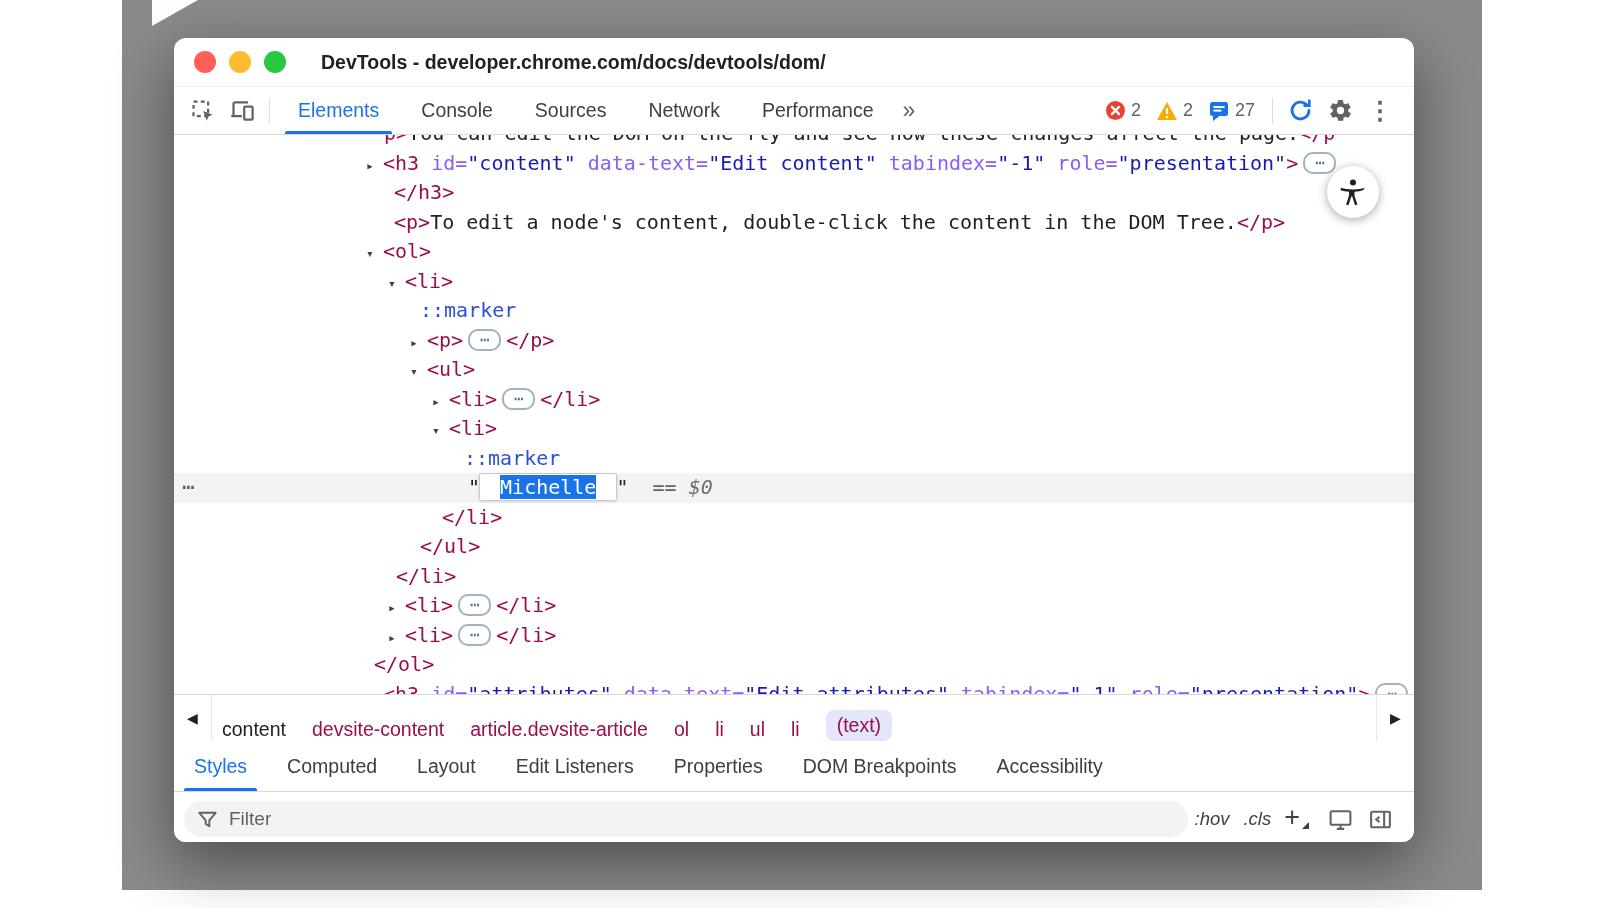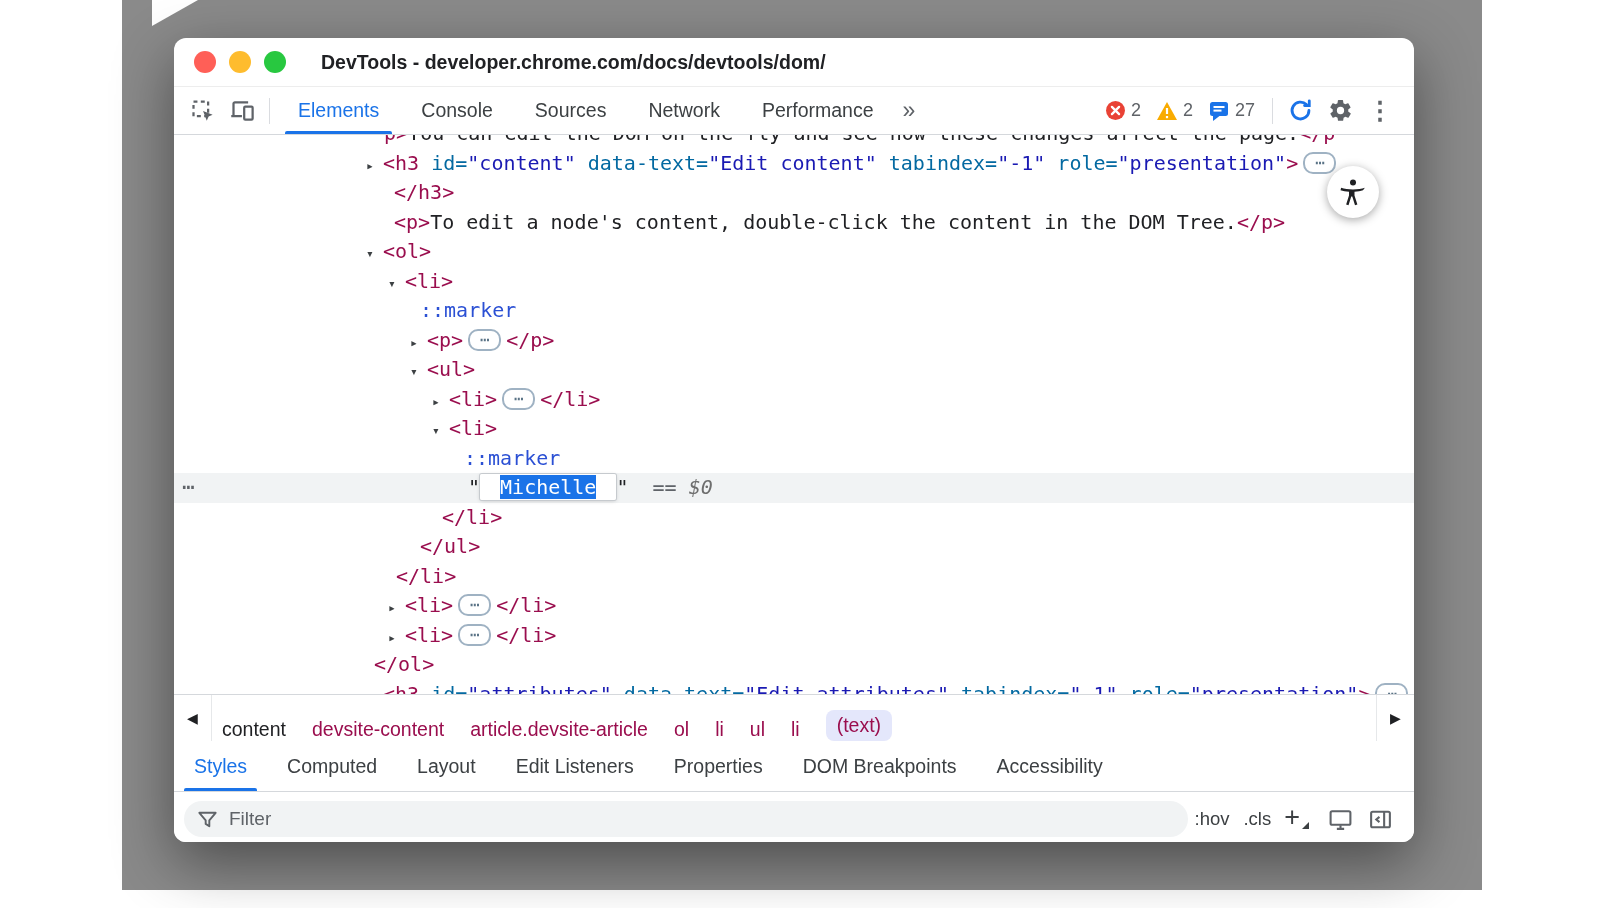--- a/index.html
+++ b/index.html
@@ -25,21 +25,21 @@
   .status{display:flex;align-items:center;margin-left:auto;gap:5px;}
   .status .count{font-size:18px;color:#5f6368;margin-right:10px;}
   .cicon{display:flex;align-items:center;cursor:pointer;}
   .kebab{font-size:25px;color:#5f6368;font-weight:bold;}
 
   
   .tree{position:relative;height:559px;overflow:hidden;font-family:"DejaVu Sans Mono",monospace;font-size:20px;color:#202124;}
   .tline{height:29.5px;line-height:29.5px;white-space:pre;position:relative;cursor:default;}
   .tline.hl{background:#f1f3f4;}
   .ar{display:inline-block;width:17px;font-size:13px;color:#3c4043;cursor:pointer;}
-  .tag{color:#9a0e4e}.attr{color:#0369a1}.val{color:#1a1ab3}.pseudo{color:#2b50d4}.txt{color:#202124}
+  .tag{color:#9a0e4e}.attr{color:#8b5cf6}.val{color:#1a1ab3}.pseudo{color:#2b50d4}.txt{color:#202124}
   .eq{color:#5f6368}.dollar{color:#6e6e6e;font-style:italic}
   .badge{display:inline-flex;align-items:center;justify-content:center;width:29px;height:18px;border:2px solid #9fb2c3;border-radius:10px;font-size:16px;color:#5a7386;background:#fff;vertical-align:2px;margin:0 5px;cursor:pointer;line-height:1;}
   .gutter{position:absolute;left:8px;top:0;font-size:21px;color:#5f6368;letter-spacing:1px;cursor:pointer;}
   .editbox{background:#fff;box-shadow:0 0 0 1px #c6cace,0 1px 4px rgba(0,0,0,.18);padding:1px 20px;border-radius:2px;}
   .sel{background:#1a73e8;color:#fff;}
   .a11y-btn{position:absolute;top:31px;right:35px;width:52px;height:52px;border-radius:50%;background:#fff;border:none;box-shadow:0 2px 10px rgba(0,0,0,.35);display:flex;align-items:center;justify-content:center;cursor:pointer;z-index:5;}
 
   
   .crumbbar{height:46px;display:flex;align-items:stretch;border-top:1px solid #d5d8dc;background:#fff;}
   .crumb-nav{width:38px;background:none;border:none;cursor:pointer;font-size:14px;color:#202124;flex:none;display:flex;align-items:center;justify-content:center;padding:0;}
@@ -54,21 +54,21 @@
   .styletabs{height:50px;display:flex;align-items:stretch;border-bottom:1px solid #d5d8dc;padding-left:0;background:#fff;}
   .stab{display:flex;align-items:center;padding:0 20px;font-size:19.5px;color:#3c4043;position:relative;cursor:pointer;white-space:nowrap;}
   .stab.active{color:#1a73e8;}
   .stab.active::after{content:"";position:absolute;left:10px;right:10px;bottom:0;height:3px;background:#1a73e8;border-radius:2px 2px 0 0;}
 
   
   .filterbar{height:54px;display:flex;align-items:center;padding:0 14px 0 10px;gap:0;background:#fff;}
   .filterinput{flex:1;height:36px;background:#f1f3f4;border-radius:18px;display:flex;align-items:center;padding:0 6px 0 12px;gap:8px;cursor:text;}
   .filterinput input{flex:1;border:none;background:transparent;outline:none;font-size:19px;color:#202124;font-family:"Liberation Sans",sans-serif;}
   .filterinput input::placeholder{color:#5f6368;opacity:1;}
-  .textbtn{background:none;border:none;cursor:pointer;font-size:18.5px;color:#3c4043;padding:4px 7px;white-space:nowrap;}
+  .textbtn{background:none;border:none;cursor:pointer;font-size:18.5px;color:#3c4043;padding:4px 7px;white-space:nowrap;font-style:italic;}
   .plusbtn{background:none;border:none;cursor:pointer;font-size:27px;color:#3c4043;line-height:20px;padding:0 6px 4px 6px;position:relative;margin-right:14px;}
   .plusbtn::after{content:"";position:absolute;right:-3px;bottom:2px;border-left:7px solid transparent;border-bottom:7px solid #3c4043;}
 </style>
 </head>
 <body>
 
 <div class="backdrop">
   <div class="notch"></div>
 
   <div class="window">

